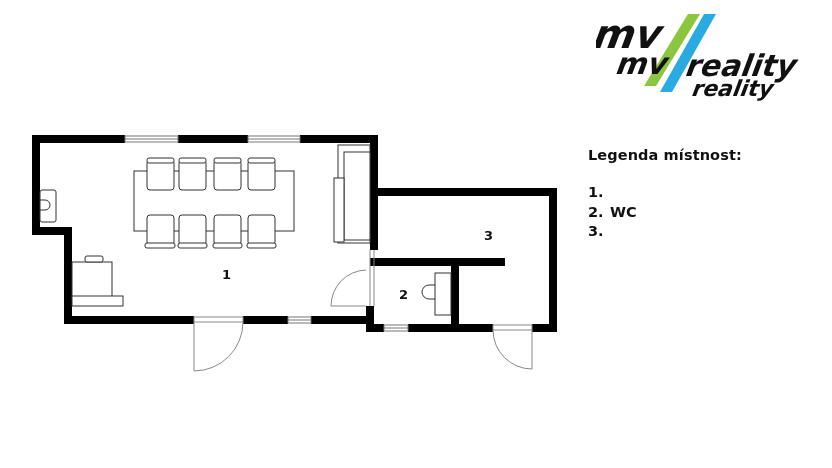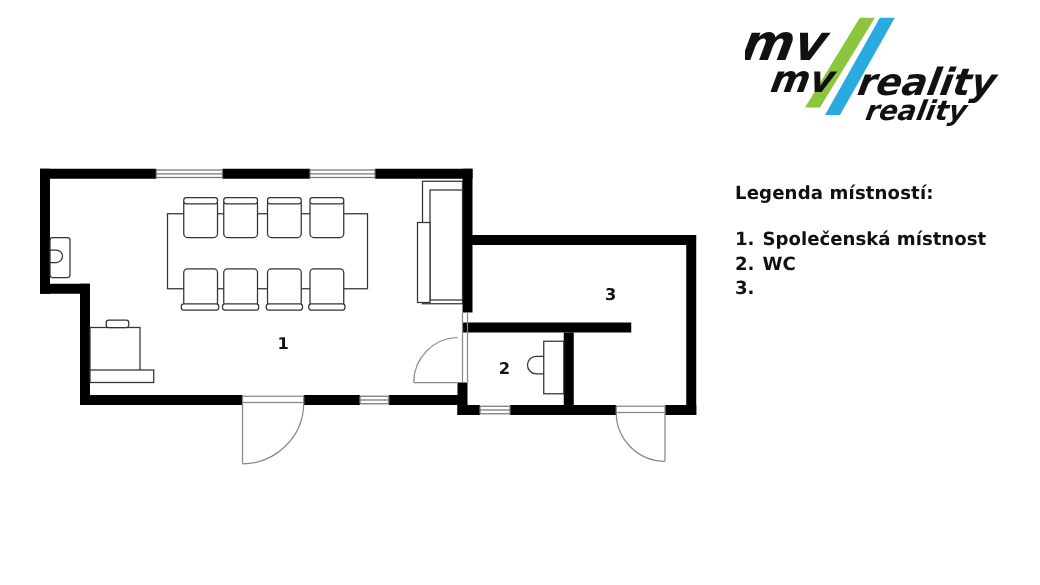--- a/index.html
+++ b/index.html
@@ -123,24 +123,23 @@
 <svg class="logo" viewBox="0 0 220 90">
   <polygon points="92,0 104,0 60,72 48,72" fill="#8cc63f"></polygon>
   <polygon points="108,0 120,0 76,78 64,78" fill="#29abe2"></polygon>
   <text x="2" y="34" font-family="DejaVu Sans, sans-serif" font-weight="bold" font-style="italic" font-size="40" fill="#111" transform="skewX(-10)">mv</text>
   <text x="30" y="60" font-family="DejaVu Sans, sans-serif" font-weight="bold" font-style="italic" font-size="30" fill="#111" transform="skewX(-10)">mv</text>
   <text x="100" y="62" font-family="DejaVu Sans, sans-serif" font-weight="bold" font-style="italic" font-size="30" fill="#111" transform="skewX(-10)">reality</text>
   <text x="110" y="82" font-family="DejaVu Sans, sans-serif" font-weight="bold" font-style="italic" font-size="22" fill="#111" transform="skewX(-10)">reality</text>
 </svg>
 
 <div class="legend">
-  <div class="legend-title">Legenda místností:</div>
+  <div class="legend-title">Legenda místnost:</div>
   <div class="legend-item">
     <span class="legend-num">1.</span>
-    <span>Společenská místnost</span>
   </div>
   <div class="legend-item">
     <span class="legend-num">2.</span>
     <span>WC</span>
   </div>
   <div class="legend-item">
     <span class="legend-num">3.</span>
   </div>
 </div>
 

